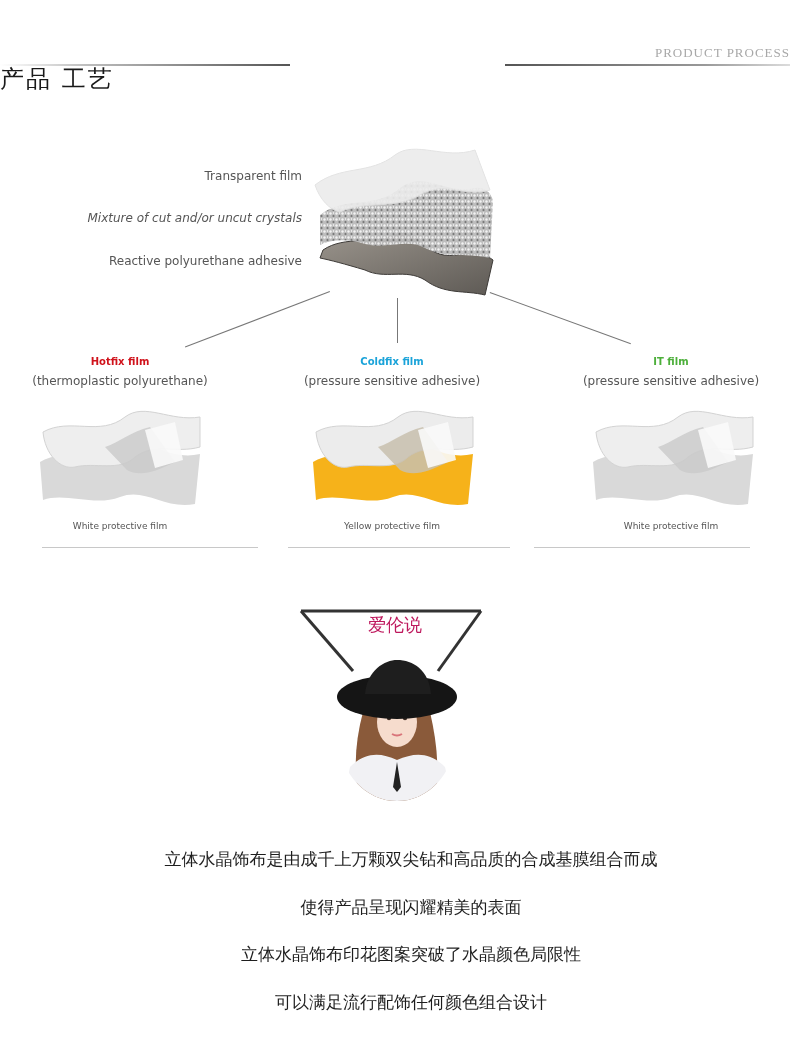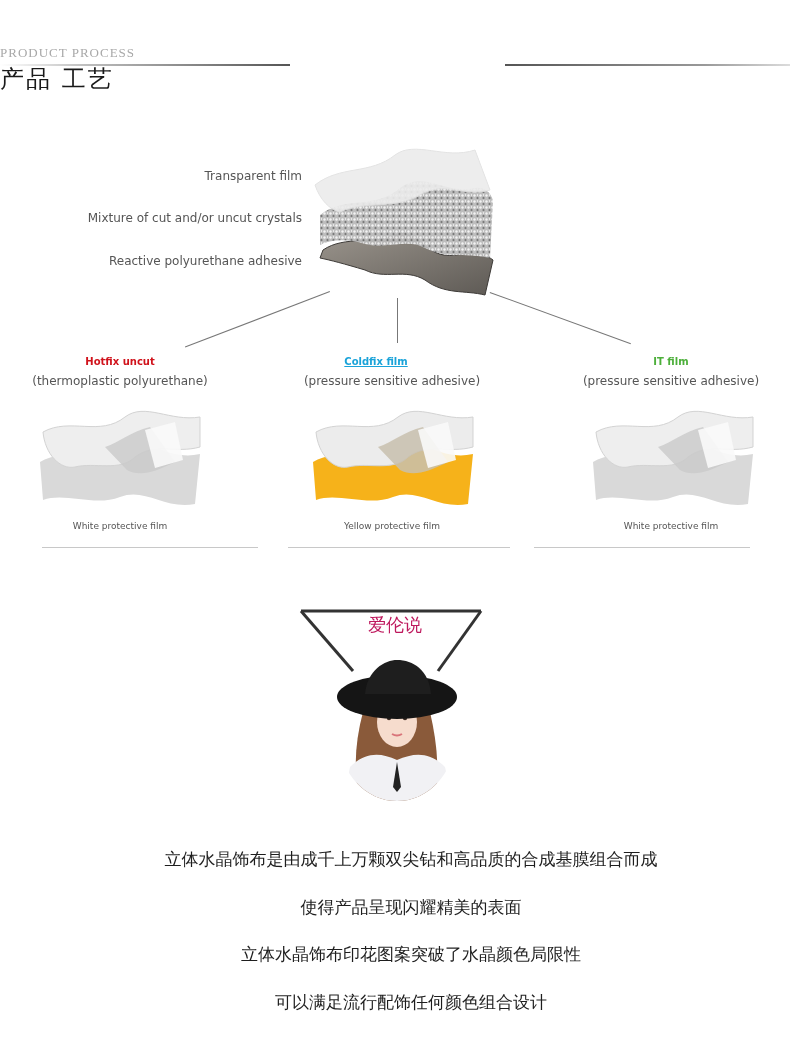--- a/index.html
+++ b/index.html
@@ -2,21 +2,21 @@
 <html><head>
   <meta charset="utf-8">
   <style>
     * { margin: 0; padding: 0; box-sizing: border-box; }
     html, body { width: 790px; height: 1056px; background: #ffffff; overflow: hidden; }
     body { position: relative; font-family: "Liberation Sans", "DejaVu Sans", sans-serif; color: #222; }
 
     .abs { position: absolute; }
 
     
-    .hdr-en { left: 0; width: 790px; top: 45px; text-align: left; font-family: "Liberation Serif", "DejaVu Serif", serif; font-size: 13px; letter-spacing: 1px; color: #a8a8a8; }
+    .hdr-en { left: 0; width: 790px; top: 45px; text-align: right; font-family: "Liberation Serif", "DejaVu Serif", serif; font-size: 13px; letter-spacing: 1px; color: #a8a8a8; }
     .hdr-cn { left: 0; width: 790px; top: 63px; text-align: left; font-family: "DejaVu Sans", sans-serif; font-size: 24px; letter-spacing: 2px; color: #1a1a1a; }
     .hdr-line-left { left: 0; top: 64px; width: 290px; height: 2px; background: linear-gradient(to right, #ffffff, #bdbdbd 30%, #555 100%); }
     .hdr-line-right { left: 505px; top: 64px; width: 285px; height: 2px; background: linear-gradient(to right, #555 0%, #999 70%, #dcdcdc 100%); }
 
     
     .layer-label { font-size: 12px; color: #555; text-align: right; width: 220px; font-family: "DejaVu Sans", sans-serif; }
 
     
     .connector { height: 1px; background: #777; transform-origin: 0 0; }
 
@@ -34,21 +34,21 @@
   </style>
 </head>
 <body>
 
 <div class="abs hdr-line-left"></div>
 <div class="abs hdr-line-right"></div>
 <div class="abs hdr-en">PRODUCT  PROCESS</div>
 <div class="abs hdr-cn">产品 工艺</div>
 
 <div class="abs layer-label" style="left:82px; top:169px;">Transparent film</div>
-<div class="abs layer-label" style="left:82px; top:211px;">Mixture of cut and/or uncut crystals</div>
+<div class="abs layer-label" style="left:82px; top:211px;font-style:italic;">Mixture of cut and/or uncut crystals</div>
 <div class="abs layer-label" style="left:82px; top:254px;">Reactive polyurethane adhesive</div>
 
 <svg class="abs" style="left:305px; top:140px;" width="200" height="160" viewBox="0 0 200 160">
   <defs>
     <pattern id="crystal" width="6" height="6" patternUnits="userSpaceOnUse">
       <rect width="6" height="6" fill="#b9b9b9"></rect>
       <circle cx="1.5" cy="1.5" r="1.2" fill="#f2f2f2"></circle>
       <circle cx="4.5" cy="4" r="1.1" fill="#6d6d6d"></circle>
       <circle cx="4.5" cy="1" r="0.7" fill="#ffffff"></circle>
     </pattern>
@@ -62,32 +62,32 @@
 
   <path d="M15,75 C40,55 70,70 95,48 C120,30 140,55 170,48 C180,46 188,55 188,62 L185,118 C160,112 145,120 120,108 C100,98 85,110 60,104 C40,98 25,100 15,105 Z" fill="url(#crystal)" opacity="0.95"></path>
 
   <path d="M10,45 C35,25 65,35 90,15 C110,0 140,20 170,10 L185,50 C160,58 140,40 115,55 C90,70 60,60 35,72 C25,70 15,60 10,45 Z" fill="#ececec" stroke="#e0e0e0" stroke-width="1" opacity="0.9"></path>
 </svg>
 
 <div class="abs connector" style="left:330px; top:292px; width:155px; transform: rotate(159deg);"></div>
 <div class="abs" style="left:397px; top:298px; width:1px; height:45px; background:#777;"></div>
 <div class="abs connector" style="left:490px; top:292px; width:150px; transform: rotate(20deg);"></div>
 
-<div class="abs film-title" style="left: 20px; top: 356px; color: rgb(208, 18, 27);">Hotfix uncut</div>
+<div class="abs film-title" style="left: 20px; top: 356px; color: rgb(208, 18, 27);">Hotfix film</div>
 <div class="abs film-sub" style="left:20px; top:374px;">(thermoplastic polyurethane)</div>
 <svg class="abs" style="left:35px; top:392px;" width="175" height="120" viewBox="0 0 175 120">
   <path d="M5,70 C30,55 60,70 85,55 C110,40 130,70 165,62 L160,112 C130,118 110,95 85,105 C60,115 30,100 8,108 Z" fill="#d9d9d9"></path>
   <path d="M8,40 C35,25 65,45 90,25 C110,10 135,30 165,25 L165,55 C140,62 120,50 100,65 C85,80 60,70 40,75 C25,78 10,62 8,40 Z" fill="#eeeeee" stroke="#d3d3d3"></path>
   <path d="M70,55 C85,50 95,40 115,35 L140,70 C120,80 105,85 92,78 Z" fill="#c9c9c9" opacity="0.8"></path>
   <path d="M110,38 L140,30 L148,68 L120,76 Z" fill="#fafafa" opacity="0.9"></path>
 </svg>
 <div class="abs film-protect" style="left:20px; top:521px;">White protective film</div>
 <div class="abs film-rule" style="left:42px; top:547px; width:216px;"></div>
 
-<div class="abs film-title" style="left: 276px; top: 356px; color: rgb(26, 163, 217); text-decoration: underline;">Coldfix film</div>
+<div class="abs film-title" style="left: 292px; top: 356px; color: rgb(26, 163, 217);">Coldfix film</div>
 <div class="abs film-sub" style="left:292px; top:374px;">(pressure sensitive adhesive)</div>
 <svg class="abs" style="left:308px; top:392px;" width="175" height="120" viewBox="0 0 175 120">
   <path d="M5,70 C30,55 60,70 85,55 C110,40 130,70 165,62 L160,112 C130,118 110,95 85,105 C60,115 30,100 8,108 Z" fill="#f6b21a"></path>
   <path d="M8,40 C35,25 65,45 90,25 C110,10 135,30 165,25 L165,55 C140,62 120,50 100,65 C85,80 60,70 40,75 C25,78 10,62 8,40 Z" fill="#ececec" stroke="#d3d3d3"></path>
   <path d="M70,55 C85,50 95,40 115,35 L140,70 C120,80 105,85 92,78 Z" fill="#c8bfae" opacity="0.85"></path>
   <path d="M110,38 L140,30 L148,68 L120,76 Z" fill="#fafafa" opacity="0.9"></path>
 </svg>
 <div class="abs film-protect" style="left:292px; top:521px;">Yellow protective film</div>
 <div class="abs film-rule" style="left:288px; top:547px; width:222px;"></div>
 

